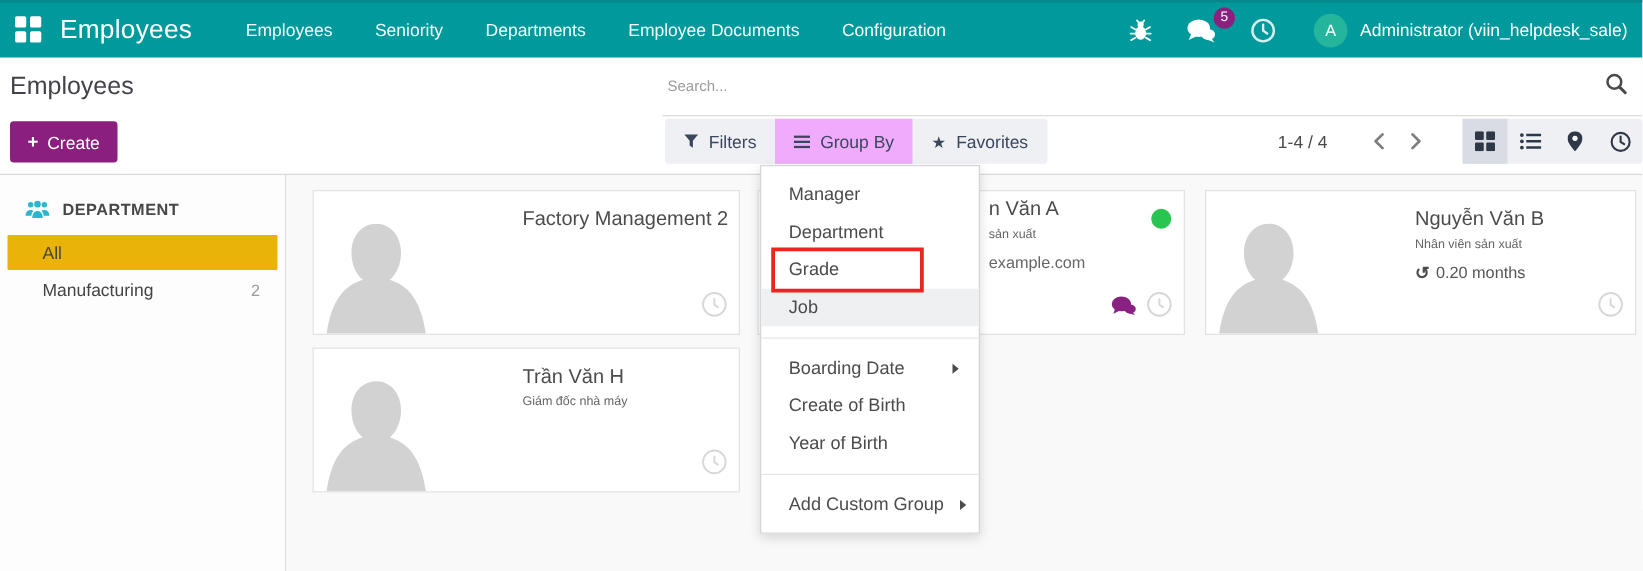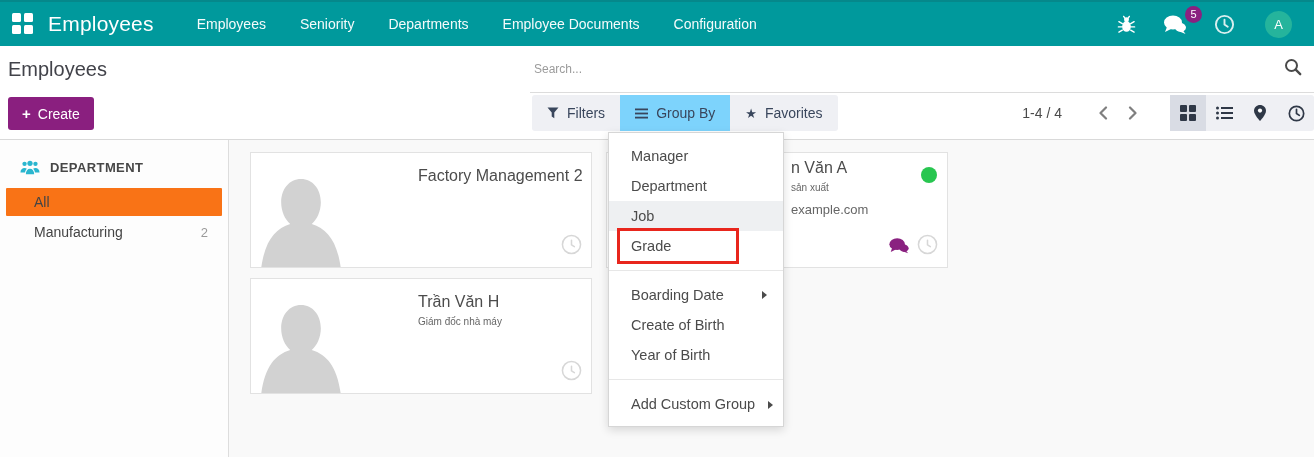--- a/index.html
+++ b/index.html
@@ -35,36 +35,36 @@
   
   .control-row { height:46px; position:relative; border-bottom:1px solid #d9d9d9; }
   .create-btn { position:absolute; left:8px; top:3px; height:33px; padding:0 14px;
     background:#8a1f7f; color:#fff; border:none; border-radius:3px; font-size:14px;
     font-family:inherit; cursor:pointer; display:flex; align-items:center; gap:7px; }
   .create-plus { font-size:15px; font-weight:bold; }
   .filter-group { position:absolute; left:532px; top:1px; display:flex; height:36px;
     background:#eff0f4; border-radius:3px; }
   .fbtn { display:flex; align-items:center; gap:8px; padding:0 15px; font-size:14px;
     color:#39465c; cursor:pointer; white-space:nowrap; }
-  .fbtn.active { background:#7dd3fc; }
+  .fbtn.active { background:#f0abfc; }
   .pager-zone { position:absolute; right:0; top:1px; display:flex; align-items:center; }
   .pager-text { font-size:14px; color:#4a4a4a; margin-right:26px; }
   .chev { padding:6px 10px; cursor:pointer; display:flex; }
   .switcher { display:flex; height:36px; background:#eff0f4; border-radius:3px; margin-left:22px; }
   .vbtn { width:36px; display:flex; align-items:center; justify-content:center; cursor:pointer; }
   .vbtn.active { background:#d9dce4; }
 
   
   .content { display:flex; height:317px; }
   .sidebar { width:229px; background:#fdfdfd; border-right:1px solid #dddddd; padding-top:20px; }
   .side-head { display:flex; align-items:center; gap:10px; padding-left:20px; margin-bottom:13px; }
   .side-head-label { font-size:13px; font-weight:bold; letter-spacing:.4px; color:#474747; }
   .side-item { height:28px; display:flex; align-items:center; font-size:14px;
     color:#444; padding:0 14px 0 28px; margin:0 6px 2px 6px; cursor:pointer; border-radius:1px; }
-  .side-item.selected { background:#f97316; }
+  .side-item.selected { background:#eab308; }
   .side-count { margin-left:auto; color:#9a9a9a; font-size:13px; }
 
   .kanban { flex:1; position:relative; background:#f9f9f9; }
   .kcard { position:absolute; width:342px; height:116px; background:#fff;
     border:1px solid #e2e2e2; display:flex; cursor:pointer;gap:45px; }
   .kimg { width:100px; position:relative; overflow:hidden; flex:none; }
   .kimg svg { position:absolute; bottom:0; left:6px; }
   .kbody { padding:14px 10px 0 22px; min-width:0; }
   .ktitle { font-size:16px; color:#4c4c4c; margin-bottom:5px; white-space:nowrap; }
   .ksub { font-size:10px; color:#666; white-space:nowrap; }
@@ -132,20 +132,21 @@
       </svg>
       <span class="badge">5</span>
     </div>
     <div class="sysicon">
       <svg width="21" height="21" viewBox="0 0 22 22">
         <circle cx="11" cy="11" r="9" fill="none" stroke="#d9efef" stroke-width="2"></circle>
         <path d="M11 6 v5 l3.4 2.4" fill="none" stroke="#d9efef" stroke-width="2" stroke-linecap="round"></path>
       </svg>
     </div>
     <div class="avatar">A</div>
+    <div class="username">Administrator (viin_helpdesk_sale)</div>
   </div>
 </div>
 
 <div class="crumb-row">
   <div class="page-title">Employees</div>
   <div class="searchbox">
     <div class="search-ph">Search...</div>
     <div class="search-mag">
       <svg width="18" height="18" viewBox="0 0 18 18">
         <circle cx="7.5" cy="7.5" r="5.5" fill="none" stroke="#4a4a4a" stroke-width="2"></circle>
@@ -288,20 +289,41 @@
         </svg>
       </div>
       <div class="kclock">
         <svg width="21" height="21" viewBox="0 0 22 22">
           <circle cx="11" cy="11" r="9.5" fill="none" stroke="#d7d7d7" stroke-width="1.6"></circle>
           <path d="M11 6.5 v4.8 l3 2" fill="none" stroke="#d7d7d7" stroke-width="1.6" stroke-linecap="round"></path>
         </svg>
       </div>
     </div>
 
+    <div class="kcard" style="left:735px; top:12px; width:345px;">
+      <div class="kimg">
+        <svg width="88" height="100" viewBox="0 0 100 116">
+          <path fill="#d2d2d2" d="M50 14c-13.5 0-23 11.5-23 27 0 10.5 4.2 19.8 10.5 25C20 71.5 8.5 85 4 116h92c-4.5-31-16-44.5-33.5-50 6.3-5.2 10.5-14.5 10.5-25 0-15.5-9.5-27-23-27z"></path>
+        </svg>
+      </div>
+      <div class="kbody">
+        <div class="ktitle">Nguyễn Văn B</div>
+        <div class="ksub">Nhân viên sản xuất</div>
+        <div class="ksen">
+          <span class="hist">↺</span>
+          <span>0.20 months</span>
+        </div>
+      </div>
+      <div class="kclock">
+        <svg width="21" height="21" viewBox="0 0 22 22">
+          <circle cx="11" cy="11" r="9.5" fill="none" stroke="#d7d7d7" stroke-width="1.6"></circle>
+          <path d="M11 6.5 v4.8 l3 2" fill="none" stroke="#d7d7d7" stroke-width="1.6" stroke-linecap="round"></path>
+        </svg>
+      </div>
+    </div>
 
     <div class="kcard" style="left:21px; top:138px;">
       <div class="kimg">
         <svg width="88" height="100" viewBox="0 0 100 116">
           <path fill="#d2d2d2" d="M50 14c-13.5 0-23 11.5-23 27 0 10.5 4.2 19.8 10.5 25C20 71.5 8.5 85 4 116h92c-4.5-31-16-44.5-33.5-50 6.3-5.2 10.5-14.5 10.5-25 0-15.5-9.5-27-23-27z"></path>
         </svg>
       </div>
       <div class="kbody">
         <div class="ktitle">Trần Văn H</div>
         <div class="ksub">Giám đốc nhà máy</div>
@@ -313,25 +335,25 @@
         </svg>
       </div>
     </div>
 
   </div>
 </div>
 
 <div class="dropdown">
   <div class="ditem">Manager</div>
   <div class="ditem">Department</div>
-  <div class="ditem hover">Job</div>
   <div class="ditem">
     <span>Grade</span>
     <div class="redbox"></div>
   </div>
+  <div class="ditem hover">Job</div>
   <div class="dsep"></div>
   <div class="ditem">
     <span>Boarding Date</span>
     <span class="darrow"></span>
   </div>
   <div class="ditem">Create of Birth</div>
   <div class="ditem">Year of Birth</div>
   <div class="dsep"></div>
   <div class="ditem">
     <span>Add Custom Group</span>

